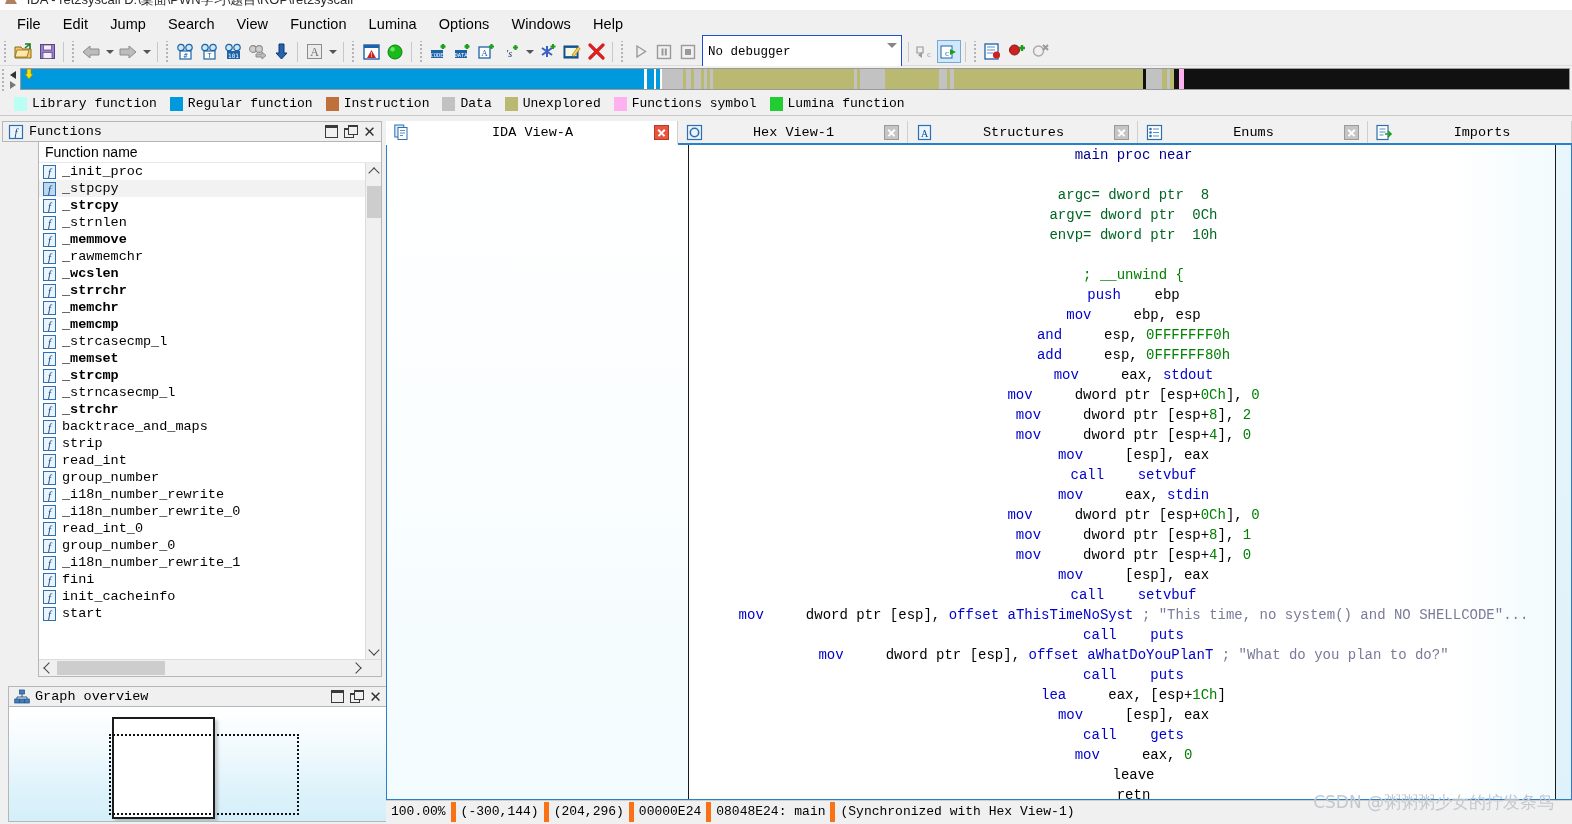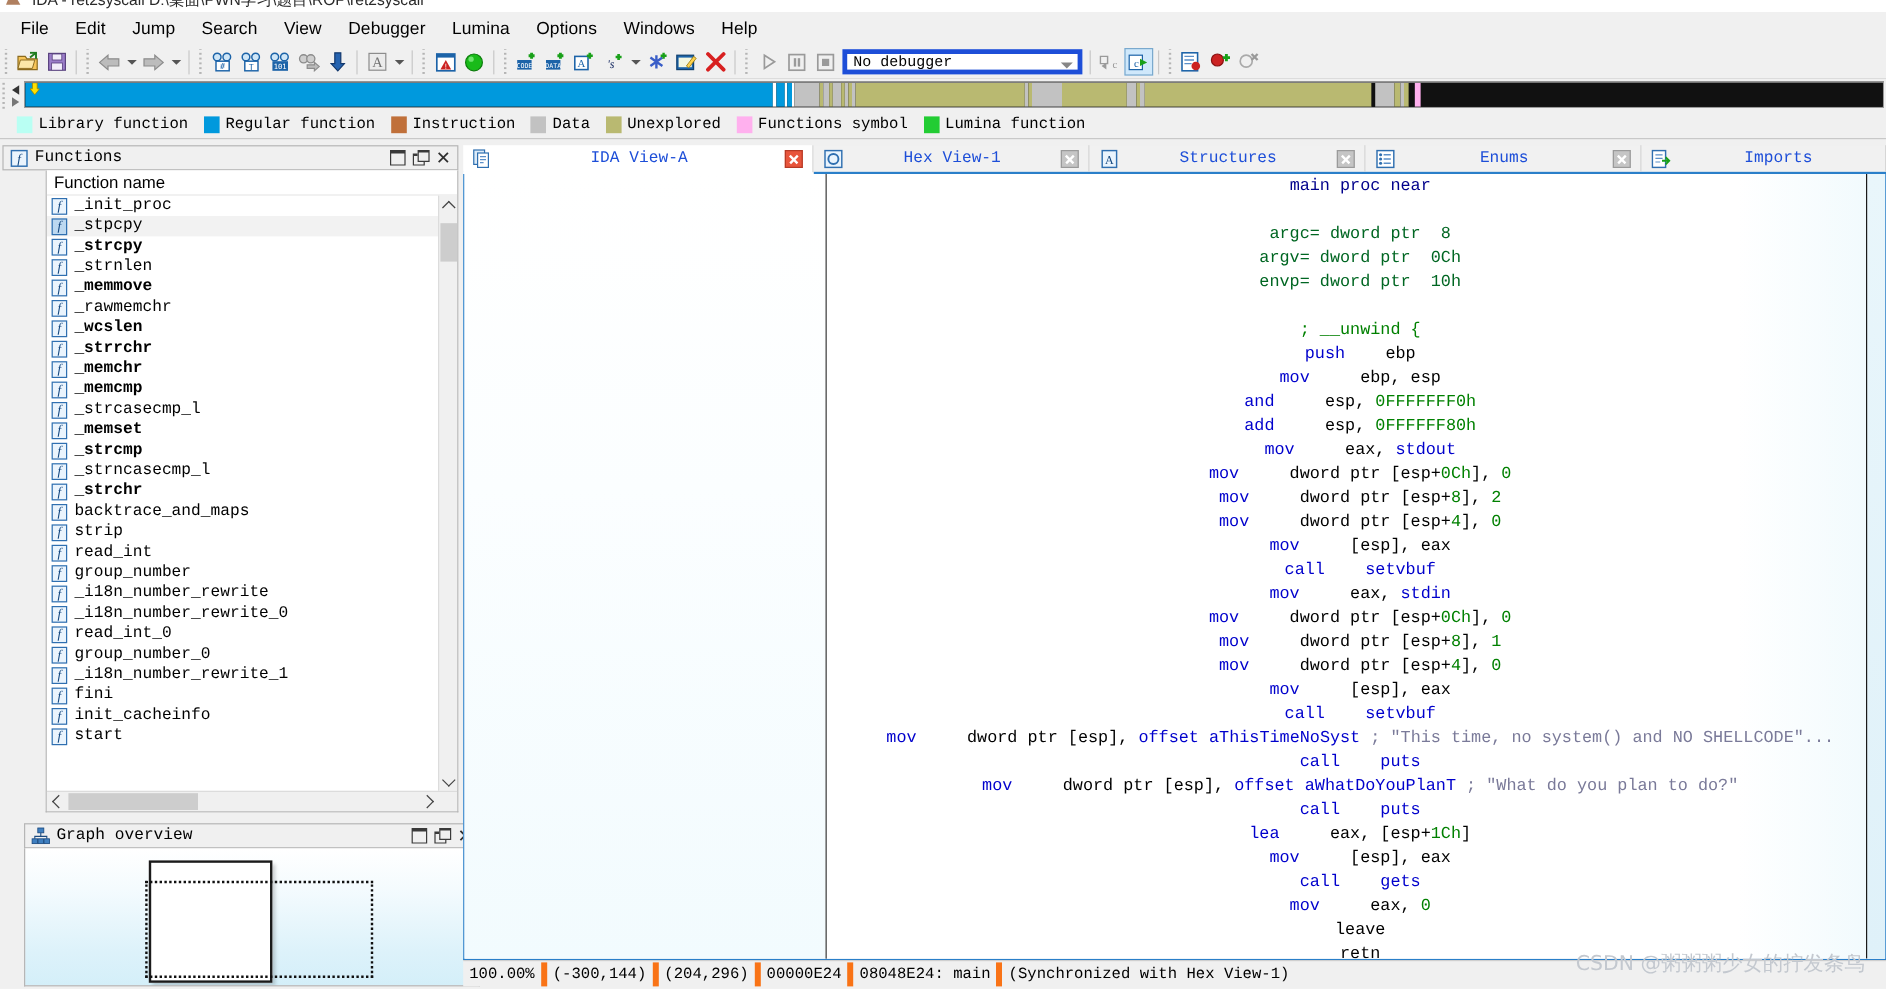--- a/index.html
+++ b/index.html
@@ -60,21 +60,21 @@
   .tb-btn.active { background: #cfe8fb; border: 1px solid #7aa9cd; }
   .tb-arrow {
     width: 13px; height: 23px; display:flex; align-items:center; justify-content:center;
     flex:0 0 auto; cursor: default;
   }
   .tb-arrow::after {
     content:""; border-left: 4px solid transparent; border-right: 4px solid transparent;
     border-top: 4px solid #555;
   }
   .dbg-combo {
-    width: 200px; height: 21px; background: #fff; border: 4px solid #1d4ed8;
+    width: 200px; height: 33px; background: #fff; border: 1px solid #1d4ed8;
     display: flex; align-items: center; font-family: "Liberation Mono", monospace;
     font-size: 12.5px; color: #000; padding-left: 5px; margin: 0 2px; position: relative;
   }
   .dbg-combo .caret {
     position: absolute; right: 7px; top: 7px;
     width: 7px; height: 4px;
   }
   .dbg-combo .caret::after{
     content:""; position:absolute; left:0; top:0;
     border-left: 5px solid transparent; border-right: 5px solid transparent;
@@ -220,21 +220,21 @@
   .chev2.r { transform: rotate(135deg); margin-right: 3px; }
   .fn-hscroll .thumb { position: absolute; left: 18px; top: 1px; width: 108px; height: 14px; background: #cdcdcd; }
   .fn-status {
     height: 24px; flex: 0 0 auto; background: #f0f0f0; border: 1px solid #b6b6b6;
     border-top: 0; display: flex; align-items: center; padding-left: 7px;
     font-family: "Liberation Sans", sans-serif; font-size: 14px; color: #000;
   }
 
   
   .graph-panel {
-    position: absolute; left: 20px; top: 686px; width: 380px; height: 136px;
+    position: absolute; left: 8px; top: 686px; width: 380px; height: 136px;
     display: flex; flex-direction: column;
   }
   .graph-body {
     flex: 1 1 auto; border: 1px solid #b6b6b6; border-top: 0; position: relative;
     overflow: hidden;
     background: linear-gradient(to bottom, #ffffff 0%, #f4fbfe 30%, #ddf2fa 75%, #d4eff9 100%);
   }
   .graph-node {
     position: absolute; left: 103px; top: 10px; width: 103px; height: 102px;
     background: #fff; border: 2px solid #1b1b1b; box-shadow: 3px 3px 3px rgba(0,0,0,.18);
@@ -252,21 +252,21 @@
     border-bottom: 2px solid #2a7fc9;
   }
   .tab {
     display: flex; align-items: center; background: #f1f1f1;
     border-right: 1px solid #cfcfcf; position: relative; padding: 0 4px;
   }
   .tab.active { background: #ffffff; border-bottom: 2px solid #fff; margin-bottom: -2px; }
   .tab-ico { width: 17px; height: 17px; flex: 0 0 auto; margin: 0 4px; position: relative; }
   .tab-label {
     flex: 1 1 auto; text-align: center;
-    font-family: "Liberation Mono", monospace; font-size: 13.5px; color: #1d4ed8;
+    font-family: "Liberation Mono", monospace; font-size: 13.5px; color: #000000;
     white-space: nowrap; padding: 0 10px;
   }
   .tab-close {
     width: 15px; height: 15px; flex: 0 0 auto; margin: 0 4px;
     border: 1px solid #9a9a9a; background: #c5c5c5; position: relative;
   }
   .tab.active .tab-close { background: #e8553c; border-color: #b63a26; }
   .tab-close::before, .tab-close::after {
     content: ""; position: absolute; left: 2px; top: 6px; width: 9px; height: 1.6px;
     background: #fff;
@@ -343,21 +343,21 @@
       <span>IDA - ret2syscall D:\桌面\PWN学习\题目\ROP\ret2syscall</span>
     </div>
   </div>
 
   <div class="menubar">
     <div class="menu-item">File</div>
     <div class="menu-item">Edit</div>
     <div class="menu-item">Jump</div>
     <div class="menu-item">Search</div>
     <div class="menu-item">View</div>
-    <div class="menu-item">Debugger</div>
+    <div class="menu-item">Function</div>
     <div class="menu-item">Lumina</div>
     <div class="menu-item">Options</div>
     <div class="menu-item">Windows</div>
     <div class="menu-item">Help</div>
   </div>
 
   <div class="toolbar">
     <div class="tb-grip"></div>
 
     <div class="tb-btn">

